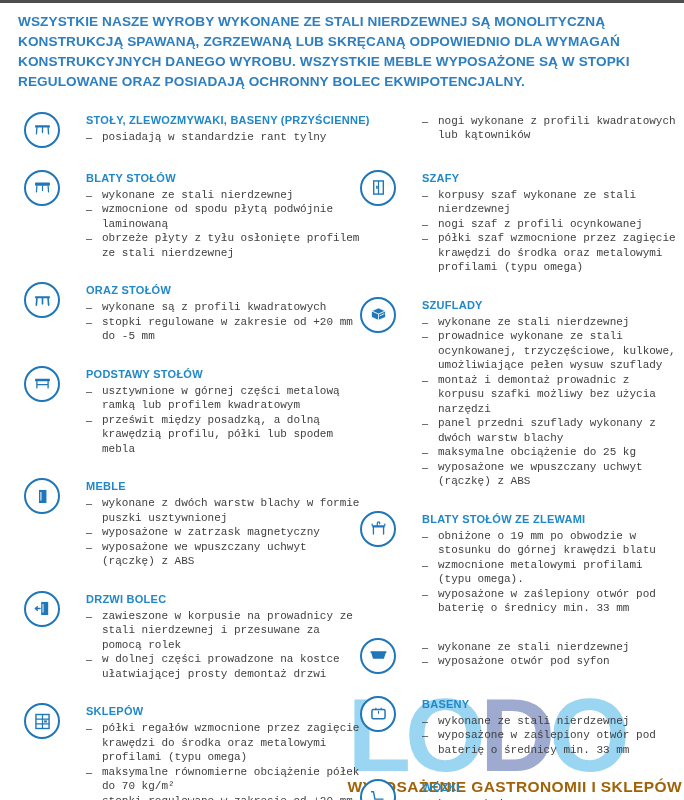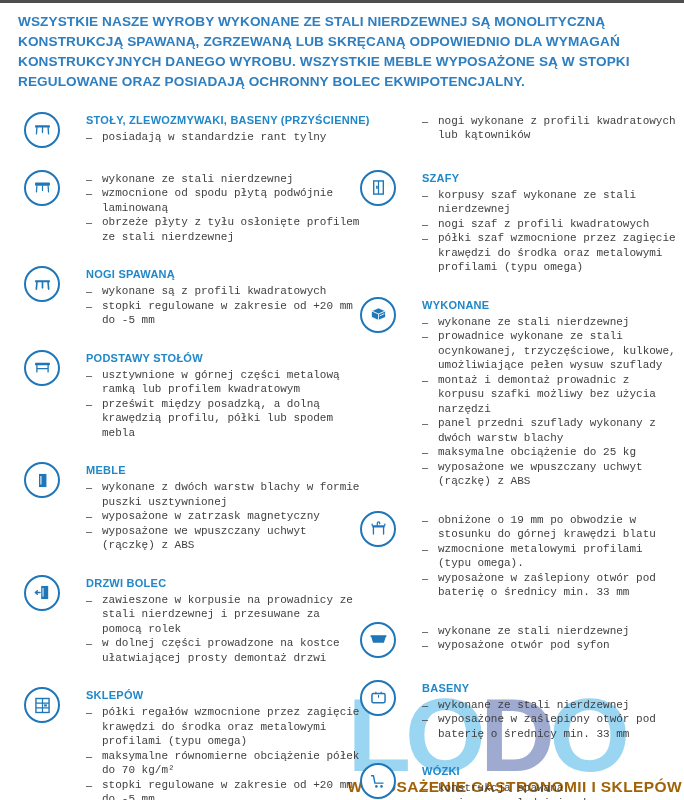--- a/index.html
+++ b/index.html
@@ -72,20 +72,21 @@
           </div>
         </div>
         <div class="section">
           <div class="icon-circle">
             <svg viewBox="0 0 24 24">
               <rect x="3.5" y="6.4" width="17" height="3.6" rx="0.8" fill="#1f76b8"></rect>
               <path d="M5.6 10 L5.1 17 M12 10 L12 15.4 M18.4 10 L18.9 17" stroke="#1f76b8" stroke-width="1.4" fill="none" stroke-linecap="round"></path>
             </svg>
           </div>
           <div class="sec-body">
+            <h3 class="sec-title">BLATY STOŁÓW</h3>
             <div class="bullet">
               <span class="dash">–</span>
               <span class="btext">wykonane ze stali nierdzewnej</span>
             </div>
             <div class="bullet">
               <span class="dash">–</span>
               <span class="btext">wzmocnione od spodu płytą podwójnie laminowaną</span>
             </div>
             <div class="bullet">
               <span class="dash">–</span>
@@ -94,21 +95,21 @@
           </div>
         </div>
         <div class="section">
           <div class="icon-circle">
             <svg viewBox="0 0 24 24">
               <rect x="3.5" y="7" width="17" height="2.4" rx="0.6" fill="#1f76b8"></rect>
               <path d="M5.6 9.4 L5 17.2 M12 9.4 L12 15.8 M18.4 9.4 L19 17.2" stroke="#1f76b8" stroke-width="1.9" fill="none" stroke-linecap="round"></path>
             </svg>
           </div>
           <div class="sec-body">
-            <h3 class="sec-title">NOGI SPAWANĄ</h3>
+            <h3 class="sec-title">ORAZ STOŁÓW</h3>
             <div class="bullet">
               <span class="dash">–</span>
               <span class="btext">wykonane są z profili kwadratowych</span>
             </div>
             <div class="bullet">
               <span class="dash">–</span>
               <span class="btext">stopki regulowane w zakresie od +20 mm do -5 mm</span>
             </div>
           </div>
         </div>
@@ -218,39 +219,39 @@
             </svg>
           </div>
           <div class="sec-body">
             <h3 class="sec-title">SZAFY</h3>
             <div class="bullet">
               <span class="dash">–</span>
               <span class="btext">korpusy szaf wykonane ze stali nierdzewnej</span>
             </div>
             <div class="bullet">
               <span class="dash">–</span>
-              <span class="btext">nogi szaf z profili kwadratowych</span>
+              <span class="btext">nogi szaf z profili ocynkowanej</span>
             </div>
             <div class="bullet">
               <span class="dash">–</span>
               <span class="btext">półki szaf wzmocnione przez zagięcie krawędzi do środka oraz metalowymi profilami (typu omega)</span>
             </div>
           </div>
         </div>
         <div class="section">
           <div class="icon-circle">
             <svg viewBox="0 0 24 24">
               <polygon points="12,4.5 20,8 12,11.5 4,8" fill="#1f76b8" stroke="#fff" stroke-width="0.8"></polygon>
               <polygon points="4,8 12,11.5 12,18.5 4,15" fill="#1f76b8" stroke="#fff" stroke-width="0.8"></polygon>
               <polygon points="12,11.5 20,8 20,15 12,18.5" fill="#1f76b8" stroke="#fff" stroke-width="0.8"></polygon>
               <line x1="13.2" y1="13.6" x2="18.8" y2="11" stroke="#fff" stroke-width="1"></line>
             </svg>
           </div>
           <div class="sec-body">
-            <h3 class="sec-title">WYKONANE</h3>
+            <h3 class="sec-title">SZUFLADY</h3>
             <div class="bullet">
               <span class="dash">–</span>
               <span class="btext">wykonane ze stali nierdzewnej</span>
             </div>
             <div class="bullet">
               <span class="dash">–</span>
               <span class="btext">prowadnice wykonane ze stali ocynkowanej, trzyczęściowe, kulkowe, umożliwiające pełen wysuw szuflady</span>
             </div>
             <div class="bullet">
               <span class="dash">–</span>
@@ -272,20 +273,21 @@
         </div>
         <div class="section">
           <div class="icon-circle">
             <svg viewBox="0 0 24 24">
               <path d="M10.6 8.3 V6 q0 -1.6 1.4 -1.6 q1.4 0 1.4 1.6 v0.6" fill="none" stroke="#1f76b8" stroke-width="1.4" stroke-linecap="round"></path>
               <rect x="4.8" y="8.3" width="14.4" height="2.5" rx="0.5" fill="#1f76b8"></rect>
               <path d="M6.2 10.8 V18.4 M17.8 10.8 V18.4 M4.8 8.3 V6.9 M19.2 8.3 V6.9" stroke="#1f76b8" stroke-width="1.5" fill="none" stroke-linecap="round"></path>
             </svg>
           </div>
           <div class="sec-body">
+            <h3 class="sec-title">BLATY STOŁÓW ZE ZLEWAMI</h3>
             <div class="bullet">
               <span class="dash">–</span>
               <span class="btext">obniżone o 19 mm po obwodzie w stosunku do górnej krawędzi blatu</span>
             </div>
             <div class="bullet">
               <span class="dash">–</span>
               <span class="btext">wzmocnione metalowymi profilami (typu omega).</span>
             </div>
             <div class="bullet">
               <span class="dash">–</span>

